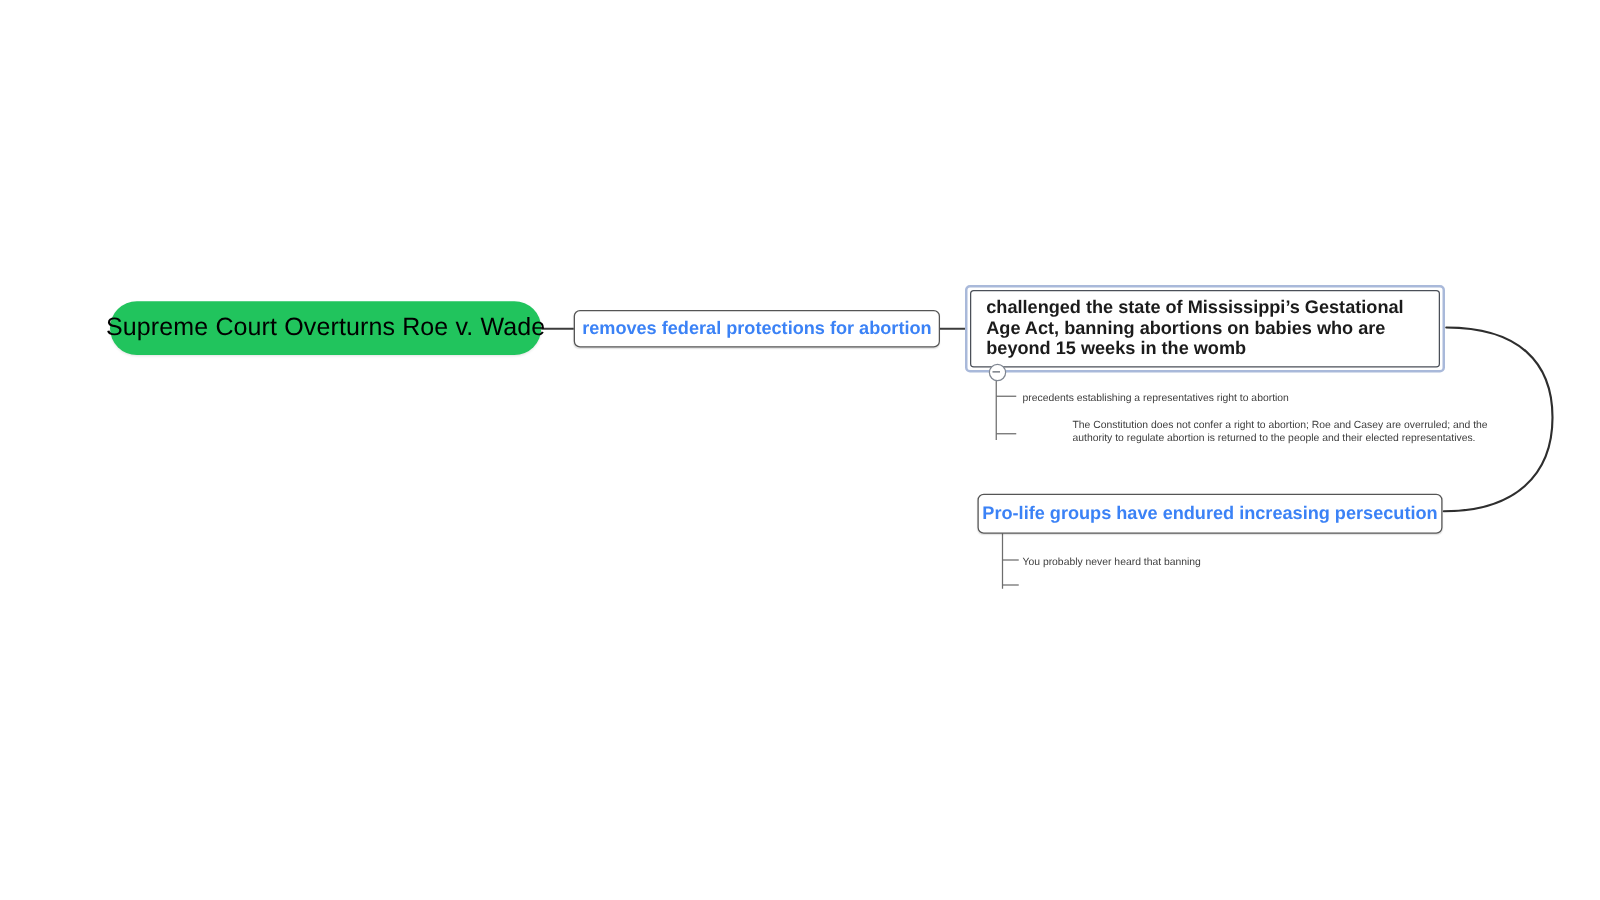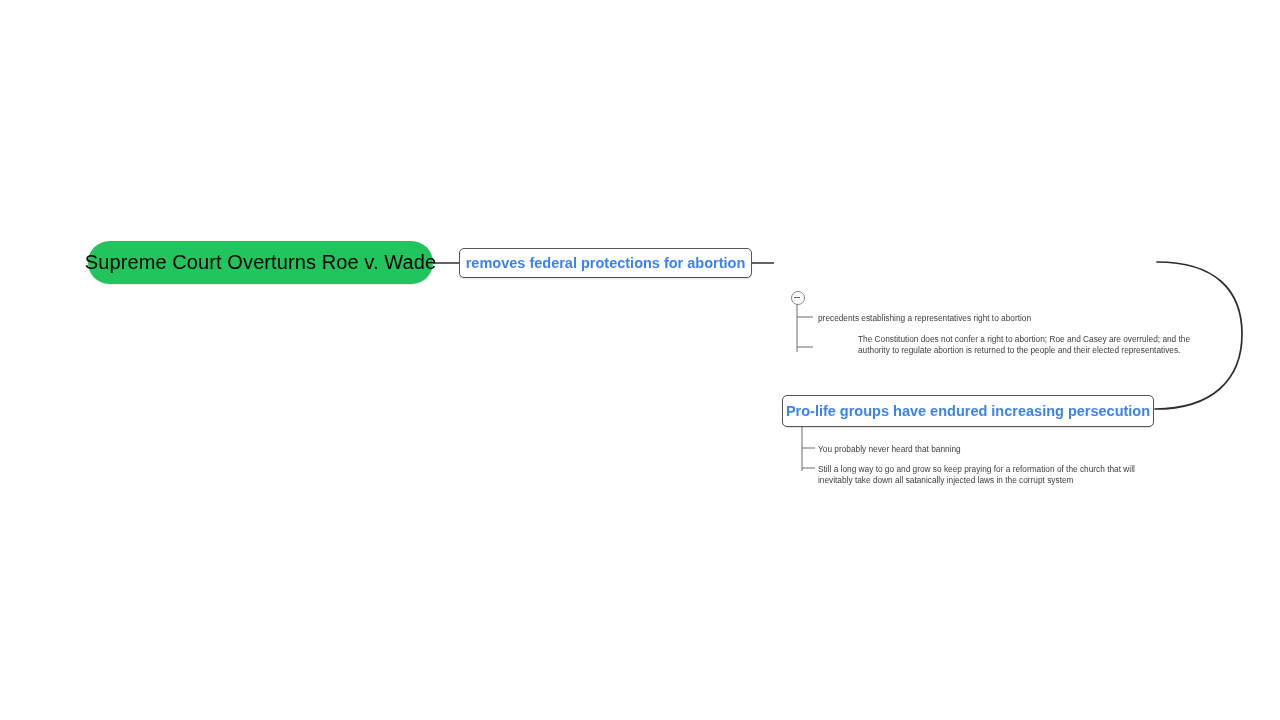--- a/index.html
+++ b/index.html
@@ -186,28 +186,32 @@
   </svg>
 
   <div class="node root-node">
     <span class="root-label">Supreme Court Overturns Roe v. Wade</span>
   </div>
 
   <div class="node box-node node-branch1">
     <span class="box-label">removes federal protections for abortion</span>
   </div>
 
+  <div class="node node-selected">
+    <div class="node-selected-inner">
+      <span class="selected-label">challenged the state of Mississippi’s Gestational Age Act, banning abortions on babies who are beyond 15 weeks in the womb</span>
+    </div>
+  </div>
 
   <div class="collapse-toggle"></div>
 
   <div class="subitem sub-a1">precedents establishing a representatives right to abortion</div>
 
   <div class="subitem sub-a2">The Constitution does not confer a right to abortion; Roe and Casey are overruled; and the authority to regulate abortion is returned to the people and their elected representatives.</div>
 
   <div class="node box-node node-prolife">
     <span class="box-label">Pro-life groups have endured increasing persecution</span>
   </div>
 
   <div class="subitem sub-b1">You probably never heard that banning</div>
 
-  <div class="subitem sub-b2">Still a long way to go and grow so keep praying for a reformation of the church that will inevitably take down all satanically injected laws in the corrupt system</div>
 
 </div>
 
 </body></html>

